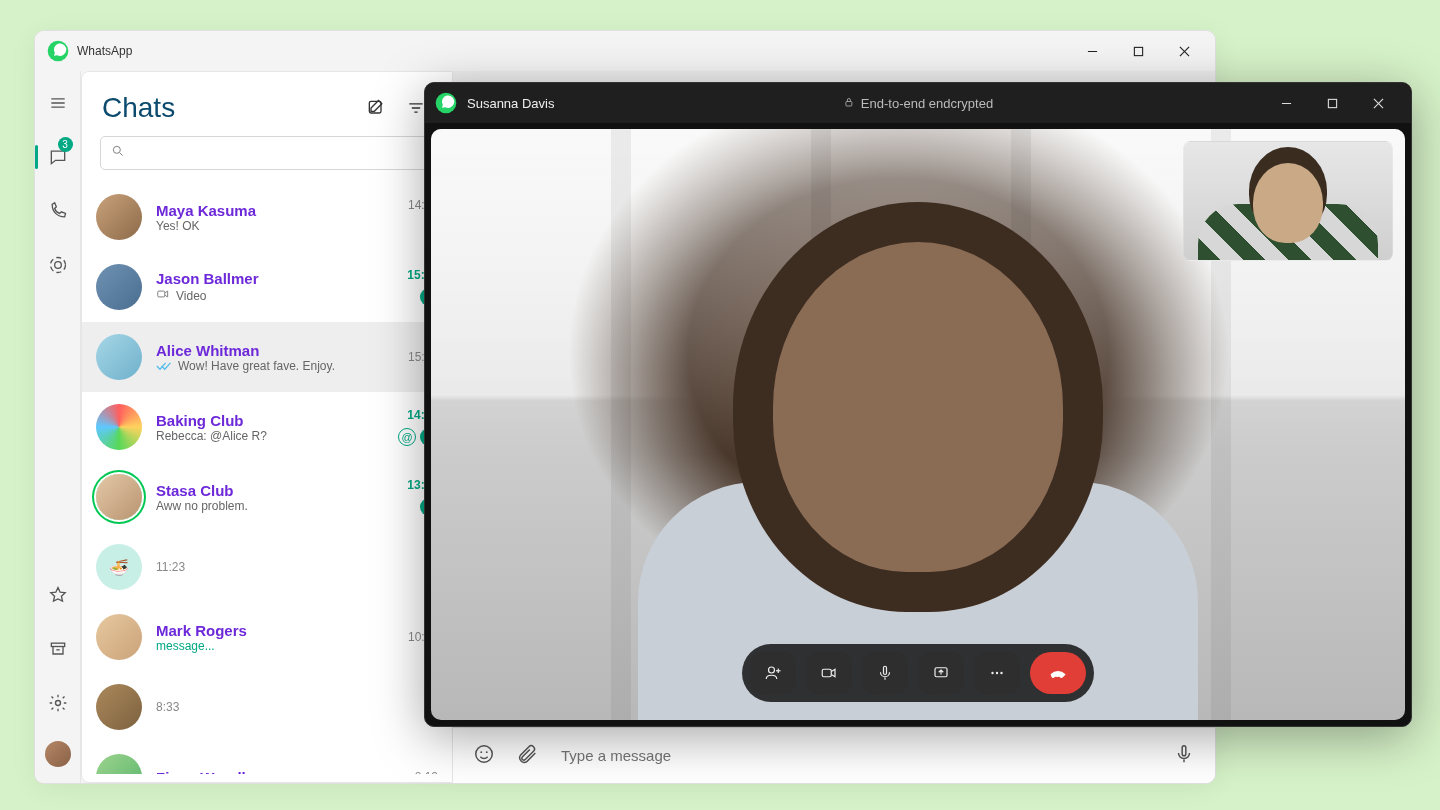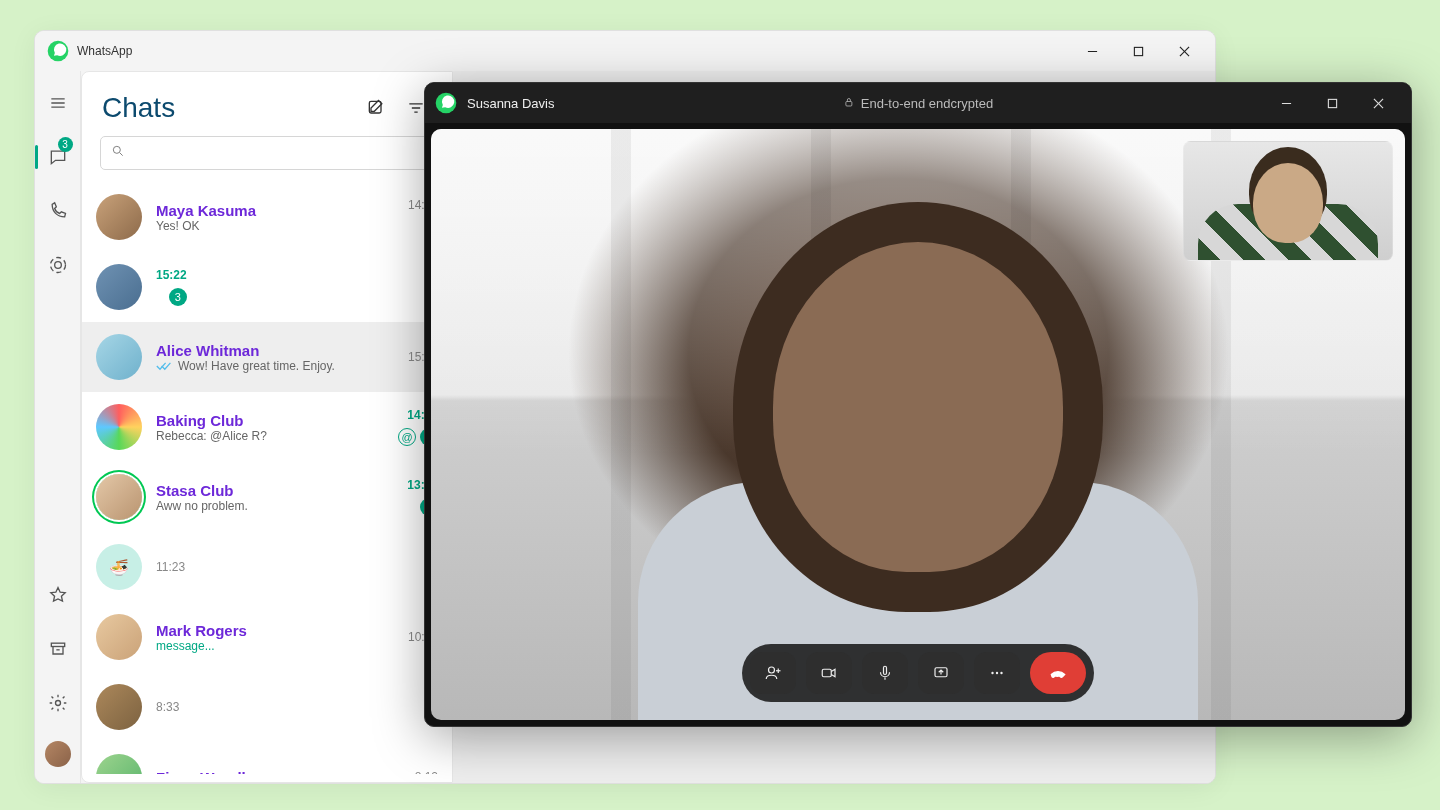--- a/index.html
+++ b/index.html
@@ -270,38 +270,50 @@
           <div class="chat-right">
             <div class="chat-time">14:55</div>
             <span><svg width="14" height="14" viewBox="0 0 24 24" stroke="#999" stroke-width="1.6" fill="none">
                   <path d="M12 3v10M8 8l4-5 4 5M12 13l-3 7h6l-3-7z"></path>
                 </svg></span>
           </div>
         </div>
 
         <div class="chat-item">
           <div class="avatar av-2"></div>
+          <div class="chat-body">
+            <div class="chat-top">
+                <div class="chat-name">Jason Ballmer</div>
+              </div>
+            <div class="chat-sub">
+              <span class="sub-icon"><svg viewBox="0 0 24 24">
+                    <rect x="3" y="7" width="12" height="10" rx="2"></rect>
+                    <path d="M15 10l5-3v10l-5-3"></path>
+                  </svg></span>
+              <span>Video</span>
+            </div>
+          </div>
           <div class="chat-right">
             <div class="chat-time unread">15:22</div>
             <div class="badge-round">3</div>
           </div>
         </div>
 
         <div class="chat-item selected">
           <div class="avatar av-3"></div>
           <div class="chat-body">
             <div class="chat-top">
                 <div class="chat-name">Alice Whitman</div>
               </div>
             <div class="chat-sub">
               <span class="tick"><svg viewBox="0 0 20 14">
                     <polyline points="1,7 5,11 12,3"></polyline>
                     <polyline points="7,7 11,11 18,3"></polyline>
                   </svg></span>
-              <span>Wow! Have great time. Enjoy.</span>
+              <span>Wow! Have great fave. Enjoy.</span>
             </div>
           </div>
           <div class="chat-right">
               <div class="chat-time">15:10</div>
             </div>
         </div>
 
         <div class="chat-item">
           <div class="avatar av-4"></div>
           <div class="chat-body">
@@ -371,20 +383,36 @@
           <div class="chat-right">
               <div class="chat-time">8:12</div>
             </div>
         </div>
 
       </div>
     </div>
 
     <div class="main-col">
       <div class="main-spacer"></div>
+      <div class="composer">
+        <span><svg viewBox="0 0 24 24">
+              <circle cx="12" cy="12" r="9"></circle>
+              <circle cx="9" cy="10" r="1" fill="#555" stroke="none"></circle>
+              <circle cx="15" cy="10" r="1" fill="#555" stroke="none"></circle>
+              <path d="M8 15c1.2 1.3 2.6 2 4 2s2.8-.7 4-2"></path>
+            </svg></span>
+        <span><svg viewBox="0 0 24 24">
+              <path d="M20 11l-9 9a5 5 0 01-7-7l9-9a3.5 3.5 0 015 5l-9 9a2 2 0 01-3-3l8-8"></path>
+            </svg></span>
+        <input placeholder="Type a message" style="">
+        <span><svg viewBox="0 0 24 24">
+              <rect x="10" y="3" width="4" height="11" rx="2"></rect>
+              <path d="M6 11a6 6 0 0012 0M12 18v3"></path>
+            </svg></span>
+      </div>
     </div>
 
   </div>
 </div>
 
 <div class="call-window">
   <div class="call-titlebar">
     <span class="logo">
       <svg viewBox="0 0 32 32">
           <circle cx="16" cy="16" r="15" fill="#25d366"></circle>

